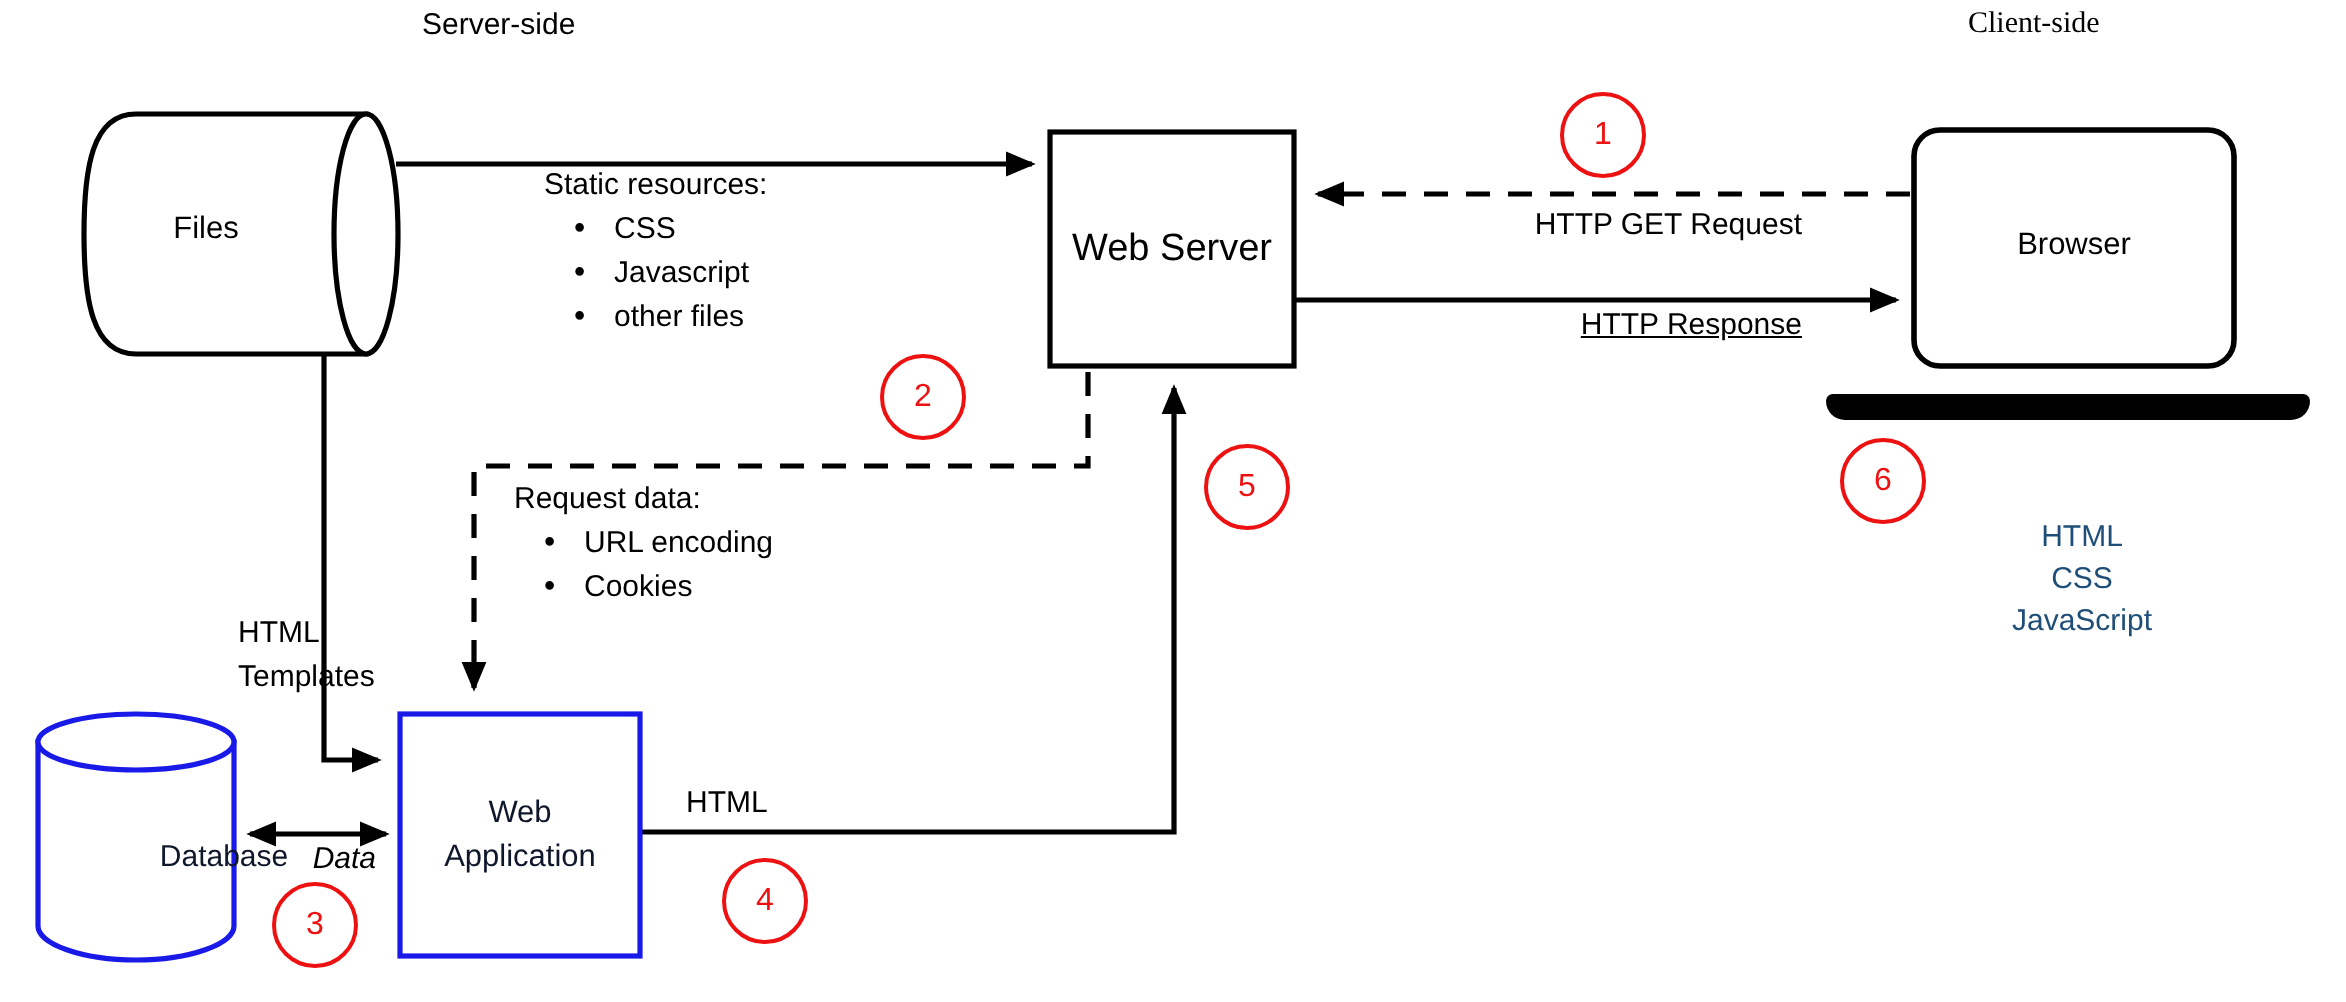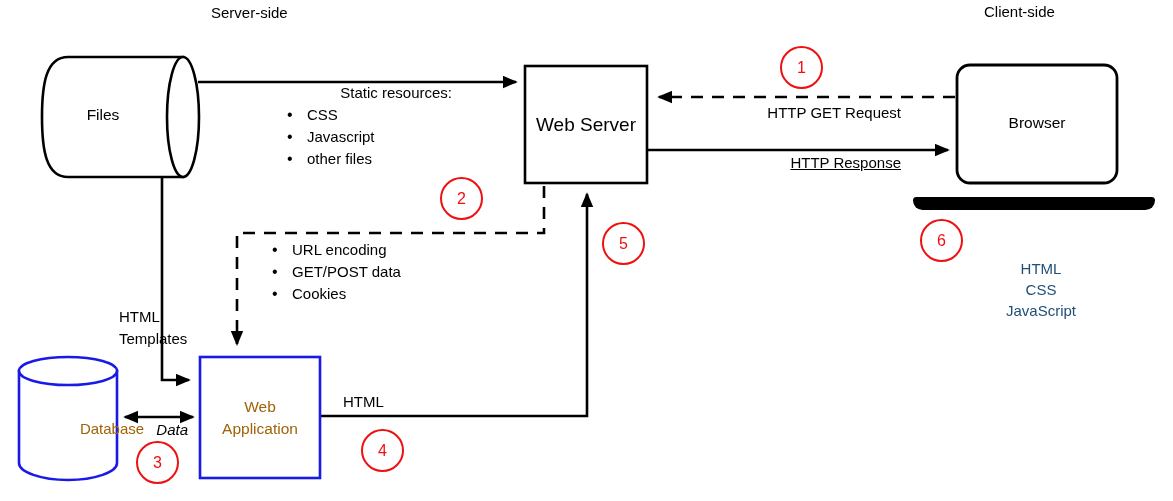--- a/index.html
+++ b/index.html
@@ -6,24 +6,24 @@
   body{
     width:1173px;height:501px;position:relative;background:#ffffff;
     font-family:"Liberation Sans", sans-serif;color:#000;overflow:hidden;
   }
   .abs{position:absolute;}
   .lbl{font-size:15px;line-height:18px;white-space:pre-line;}
   .center{text-align:right;}
   svg.diagram{position:absolute;left:0;top:0;width:1173px;height:501px;}
   
   .node-label{display:flex;align-items:center;justify-content:center;text-align:center;}
-  .blue-text{color:#a16207;}
+  .blue-text{color:#0f172a;}
   
   .list-block{font-size:15px;line-height:22px;}
-  .list-block .title{padding-left:0;text-align:right;}
+  .list-block .title{padding-left:0;}
   .bullet-item{position:relative;padding-left:35px;}
   .bullet-item::before{content:"\2022";position:absolute;left:15px;font-size:16px;}
   .bullet-item.no-bullet::before{content:"";}
   
   .step-circle{
     width:39px;height:39px;border:2.6px solid #ee1111;border-radius:50%;
     background:#fff;color:#ee1111;font-size:16px;
     display:flex;align-items:center;justify-content:center;
   }
   
@@ -69,43 +69,43 @@
   <g>
     <path d="M19,371 L19,463 C19,472 41,480 68,480 C95,480 117,472 117,463 L117,371 Z" fill="#fff" stroke="#1a1ae8" stroke-width="2.6"></path>
     <ellipse cx="68" cy="371" rx="49" ry="14" fill="#fff" stroke="#1a1ae8" stroke-width="2.6"></ellipse>
   </g>
 
   <rect x="200" y="357" width="120" height="121" fill="#fff" stroke="#1a1ae8" stroke-width="2.6"></rect>
 </svg>
 
 <div class="abs lbl" style="left:211px;top:4px;">Server-side</div>
 
-<div class="abs lbl" style="left:984px;top:3px;">Client-side</div>
+<div class="abs lbl" style="left:984px;top:3px;font-family:Liberation Serif, serif;">Client-side</div>
 
 <div class="abs lbl node-label" style="left:53px;top:105px;width:100px;height:20px;font-size:15.5px;">Files</div>
 
 <div class="abs lbl node-label" style="left:525px;top:66px;width:122px;height:117px;font-size:19px;">Web Server</div>
 
 <div class="abs lbl node-label" style="left:957px;top:65px;width:160px;height:116px;font-size:15.5px;">Browser</div>
 
 <div class="abs lbl node-label blue-text" style="left:18px;top:419px;width:116px;height:20px;font-size:15px;margin-left:36px;">Database</div>
 
 <div class="abs lbl node-label blue-text" style="left:200px;top:357px;width:120px;height:121px;font-size:15.5px;line-height:22px;">Web
 Application</div>
 
 <div class="abs list-block" style="left:272px;top:82px;width:180px;">
   <div class="title">Static resources:</div>
   <div class="bullet-item">CSS</div>
   <div class="bullet-item">Javascript</div>
   <div class="bullet-item">other files</div>
 </div>
 
 <div class="abs list-block" style="left:257px;top:239px;width:200px;">
+  <div class="title">Request data:</div>
   <div class="bullet-item">URL encoding</div>
-  <div class="bullet-item">GET/POST data</div>
   <div class="bullet-item">Cookies</div>
 </div>
 
 <div class="abs lbl" style="left:119px;top:306px;line-height:22px;">HTML
 Templates</div>
 
 <div class="abs lbl center" style="left:128px;top:421px;width:60px;font-style:italic;">Data</div>
 
 <div class="abs lbl" style="left:343px;top:393px;">HTML</div>
 

